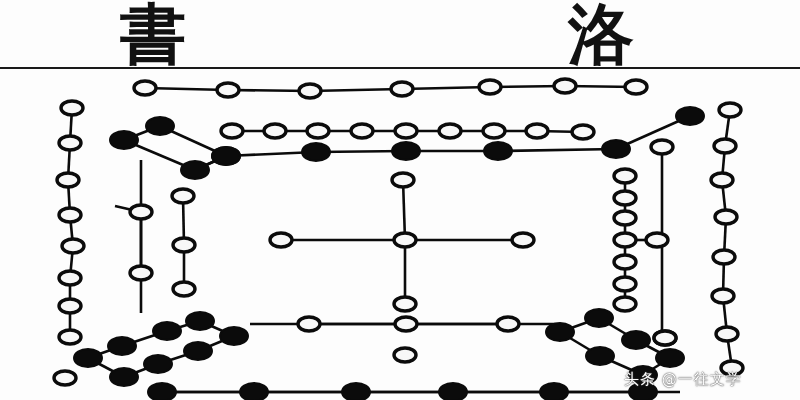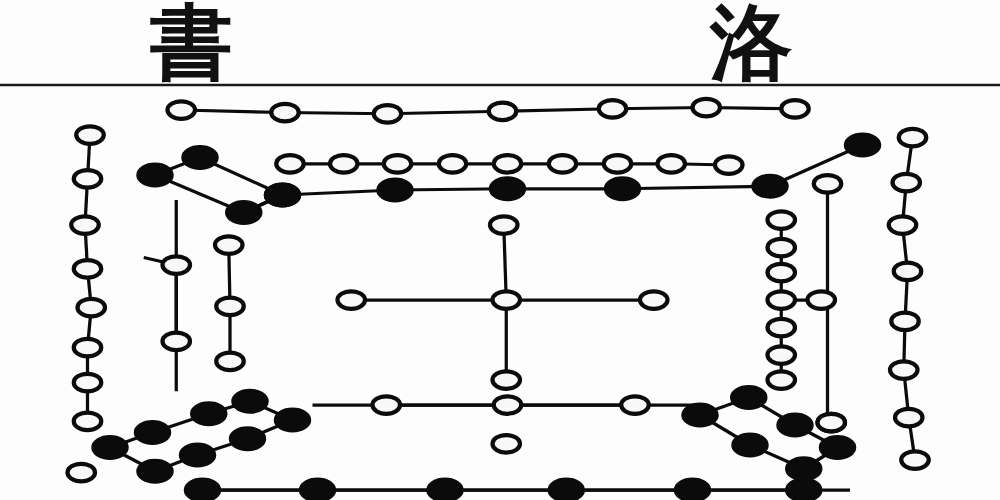--- a/index.html
+++ b/index.html
@@ -195,13 +195,14 @@
         <ellipse cx="162" cy="392" rx="14" ry="9" class="node-filled"></ellipse>
         <ellipse cx="254" cy="392" rx="14" ry="9" class="node-filled"></ellipse>
         <ellipse cx="356" cy="392" rx="14" ry="9" class="node-filled"></ellipse>
         <ellipse cx="453" cy="392" rx="14" ry="9" class="node-filled"></ellipse>
         <ellipse cx="554" cy="392" rx="14" ry="9" class="node-filled"></ellipse>
         <ellipse cx="643" cy="392" rx="14" ry="9" class="node-filled"></ellipse>
         <ellipse cx="65" cy="378" rx="11" ry="7" class="node-open"></ellipse>
       </g>
     </svg>
 
+  <span class="watermark">头条 @一往文学</span>
 </div>
 
 </body></html>

